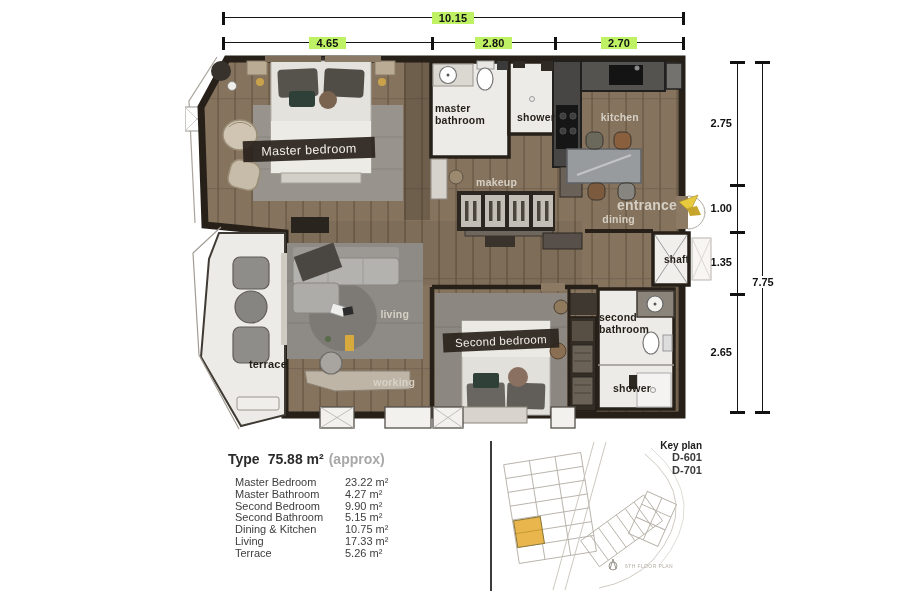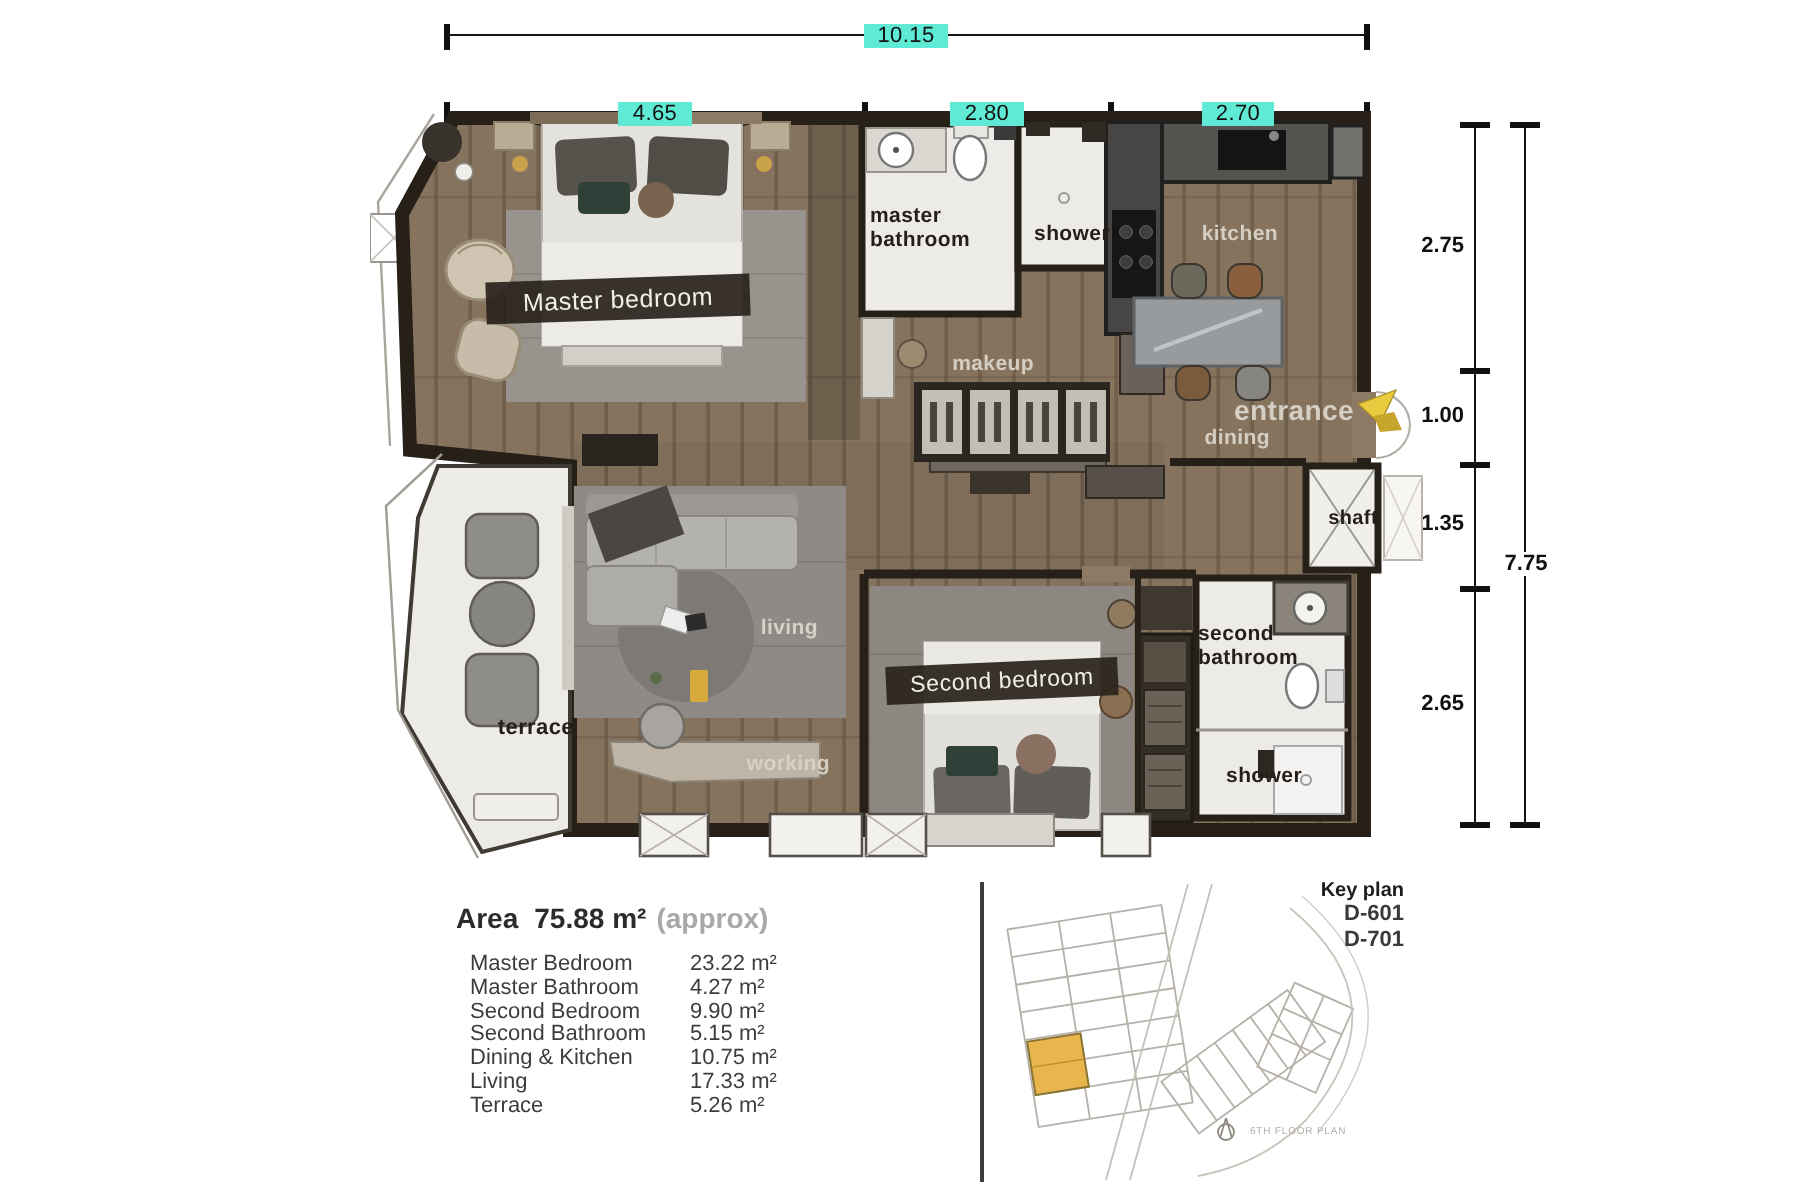--- a/index.html
+++ b/index.html
@@ -5,21 +5,21 @@
   html,body{margin:0;padding:0;background:#fff;}
   .canvas{position:relative;width:900px;height:600px;background:#ffffff;overflow:hidden;
           font-family:"Liberation Sans",sans-serif;}
   
   .dim-top{position:absolute;left:223px;top:8px;width:460px;}
   .dimrow{display:flex;}
   .seg{position:relative;height:20px;display:flex;align-items:center;justify-content:center;}
   .seg .ln{position:absolute;left:0;right:0;top:9px;height:1.3px;background:#141414;}
   .seg .tk{position:absolute;top:3.5px;width:3px;height:13px;background:#111;}
   .seg .tk.l{left:-1.5px;} .seg .tk.r{right:-1.5px;}
-  .dlabel{position:relative;z-index:1;background:#5eead4;padding:0 7px;font-size:11px;font-weight:400;color:#111;letter-spacing:.2px;}
+  .dlabel{position:relative;z-index:1;background:#bef264;padding:0 7px;font-size:11px;font-weight:700;color:#111;letter-spacing:.2px;}
   .dim-right{position:absolute;left:700px;top:55px;width:84px;height:365px;}
   .dim-right .vl{position:absolute;width:1.3px;background:#141414;top:7px;height:350px;}
   .dim-right .htk{position:absolute;width:15px;height:3px;background:#111;}
   .dim-right .vlabel{position:absolute;font-size:11px;font-weight:700;color:#111;width:32px;text-align:right;}
   .dim-right .tlabel{position:absolute;left:47px;top:176px;width:32px;text-align:center;background:#fff;font-size:11px;font-weight:700;color:#111;z-index:1;margin-top:45px;}
   
   .plan{position:absolute;left:185px;top:55px;width:530px;height:377px;}
   .plan svg{position:absolute;left:0;top:0;}
   .rl{position:absolute;font-weight:700;line-height:1.15;letter-spacing:.2px;}
   .rl.dark{color:#241f19;font-size:10.5px;}
@@ -50,21 +50,21 @@
 
   <div class="dim-top">
     <div class="dimrow">
       <div class="seg" style="width:460px">
         <i class="ln"></i>
           <i class="tk l"></i>
           <i class="tk r"></i>
         <span class="dlabel">10.15</span>
       </div>
     </div>
-    <div class="dimrow" style="margin-top:19px">
+    <div class="dimrow" style="margin-top:5px">
       <div class="seg" style="width:209px">
         <i class="ln"></i>
           <i class="tk l"></i>
         <span class="dlabel">4.65</span>
       </div>
       <div class="seg" style="width:123px">
         <i class="ln"></i>
           <i class="tk l"></i>
         <span class="dlabel">2.80</span>
       </div>
@@ -306,21 +306,21 @@
     <div class="rl light ctr" style="left:176px;top:253px;width:48px">living</div>
     <div class="rl light ctr" style="left:174px;top:321px;width:56px">working</div>
     <div class="rl dark ctr" style="left:46px;top:303px;width:56px;font-size:11px">terrace</div>
     <div class="band" style="left:258px;top:276px;width:116px;height:19px;font-size:11.5px;transform:rotate(-2.5deg)">Second bedroom</div>
     <div class="rl dark" style="left:414px;top:256px;width:54px">second bathroom</div>
     <div class="rl dark ctr" style="left:416px;top:327px;width:50px">shower</div>
   </div>
 
   <div class="info">
     <div class="area-line">
-      <span>Area</span><span class="v">75.88 m²</span><span class="approx">(approx)</span>
+      <span>Type</span><span class="v">75.88 m²</span><span class="approx">(approx)</span>
     </div>
     <div class="rooms">
       <div class="rrow">
           <span class="rname">Master Bedroom</span>
           <span class="rarea">23.22 m²</span>
         </div>
       <div class="rrow">
           <span class="rname">Master Bathroom</span>
           <span class="rarea">4.27 m²</span>
         </div>

